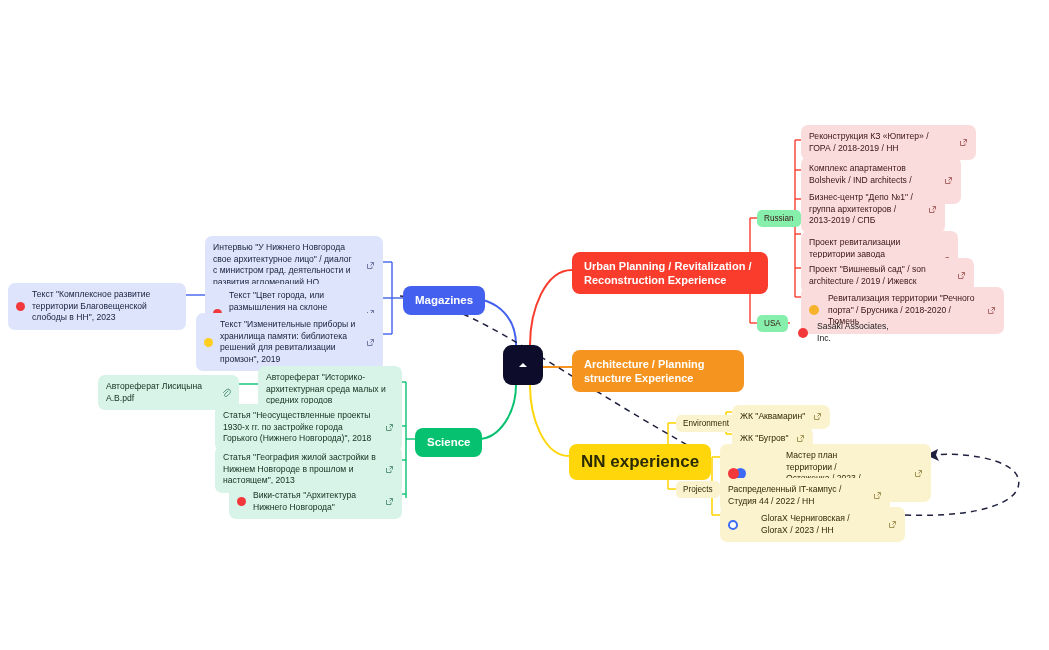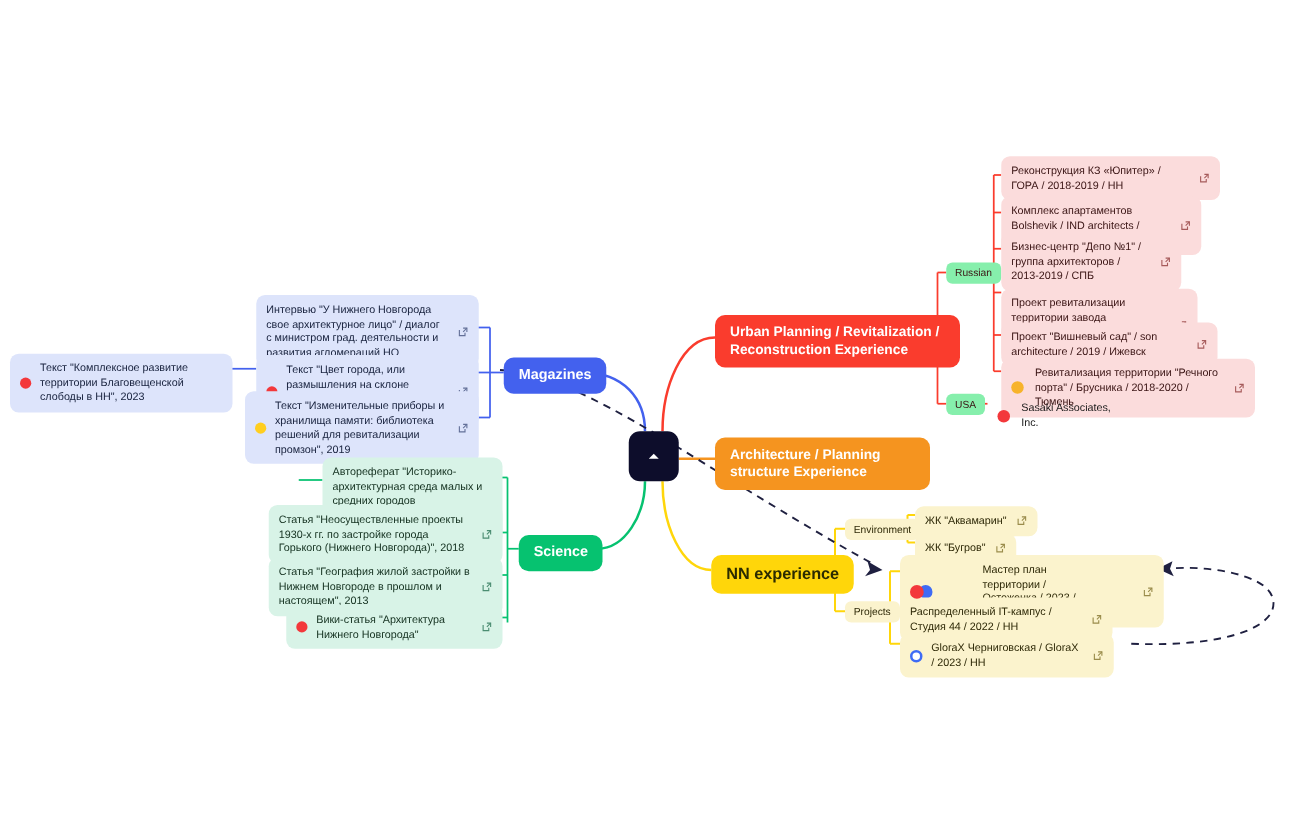--- a/index.html
+++ b/index.html
@@ -25,21 +25,21 @@
     background:#0d0d2b;border-radius:9px;
     justify-content:center;
   }
 
   
   .pill{color:#fff;font-weight:bold;border-radius:8px;padding:7px 12px;line-height:1.28;}
   .pill-magazines{left:403px;top:286px;background:#4361ee;font-size:11.5px;}
   .pill-science{left:415px;top:428px;background:#06c270;font-size:11.5px;}
   .pill-urban{left:572px;top:252px;width:196px;background:#fa3c2d;font-size:11px;}
   .pill-arch{left:572px;top:350px;width:172px;background:#f5941f;font-size:11px;}
-  .pill-nn{left:569px;top:444px;background:#ffd60a;color:#2b2b00;font-size:13px;}
+  .pill-nn{left:569px;top:444px;background:#ffd60a;color:#2b2b00;font-size:17px;}
 
   
   .leaf{font-size:8.6px;line-height:1.34;padding:6px 8px;color:#1b1b1b;}
 
   .blue-leaf{background:#dde4fb;color:#17213d;}
   .green-leaf{background:#d8f3e7;color:#13301f;}
   .red-leaf{background:#fbdcdc;color:#3a1414;}
   .yellow-leaf{background:#fbf3cd;color:#2f2a08;}
 
   .sublabel{font-size:8.2px;padding:4px 7px;border-radius:5px;}
@@ -181,20 +181,26 @@
   <div class="node leaf blue-leaf" style="left:196px;top:313px;width:187px;">
     <span class="dot dot-yellow" style="width:9px;height:9px;"></span>
     <span class="txt">Текст "Изменительные приборы и хранилища памяти: библиотека решений для ревитализации промзон", 2019</span>
     <svg class="ext" width="9" height="9" viewBox="0 0 12 12">
       <path d="M2,4 L2,10 L8,10 L8,7" fill="none" stroke="#3b4a78" stroke-width="1.2"></path>
       <path d="M6,2 L10,2 L10,6" fill="none" stroke="#3b4a78" stroke-width="1.2"></path>
       <path d="M10,2 L6,6" fill="none" stroke="#3b4a78" stroke-width="1.2"></path>
     </svg>
   </div>
 
+  <div class="node leaf green-leaf" style="left:98px;top:375px;width:141px;">
+    <span class="txt">Автореферат Лисицына А.В.pdf</span>
+    <svg class="ext" width="10" height="10" viewBox="0 0 12 12">
+      <path d="M8.5,3.5 L4.5,7.5 a1.8,1.8 0 0 0 2.5,2.5 L10.5,6.5 a3,3 0 0 0 -4.3,-4.2 L3,5.5" fill="none" stroke="#1d6b4c" stroke-width="1.1" stroke-linecap="round"></path>
+    </svg>
+  </div>
 
   <div class="node leaf green-leaf" style="left:258px;top:366px;width:144px;">
     <span class="txt">Автореферат "Историко-архитектурная среда малых и средних городов Нижегородского поволжья", 2020</span>
   </div>
 
   <div class="node leaf green-leaf" style="left:215px;top:404px;width:187px;">
     <span class="txt">Статья "Неосуществленные проекты 1930-х гг. по застройке города Горького (Нижнего Новгорода)", 2018</span>
     <svg class="ext" width="9" height="9" viewBox="0 0 12 12">
       <path d="M2,4 L2,10 L8,10 L8,7" fill="none" stroke="#1d6b4c" stroke-width="1.2"></path>
       <path d="M6,2 L10,2 L10,6" fill="none" stroke="#1d6b4c" stroke-width="1.2"></path>
@@ -328,21 +334,21 @@
 
   <div class="node leaf yellow-leaf" style="left:720px;top:478px;width:170px;">
     <span class="txt">Распределенный IT-кампус / Студия 44 / 2022 / НН</span>
     <svg class="ext" width="9" height="9" viewBox="0 0 12 12">
       <path d="M2,4 L2,10 L8,10 L8,7" fill="none" stroke="#7a6a20" stroke-width="1.2"></path>
       <path d="M6,2 L10,2 L10,6" fill="none" stroke="#7a6a20" stroke-width="1.2"></path>
       <path d="M10,2 L6,6" fill="none" stroke="#7a6a20" stroke-width="1.2"></path>
     </svg>
   </div>
 
-  <div class="node leaf yellow-leaf" style="left:720px;top:507px;width:171px;">
+  <div class="node leaf yellow-leaf" style="left:720px;top:507px;width:185px;gap:16px;">
     <span class="dot ring" style="width:10px;height:10px;"></span>
     <span class="txt">GloraX Черниговская / GloraX / 2023 / НН</span>
     <svg class="ext" width="9" height="9" viewBox="0 0 12 12">
       <path d="M2,4 L2,10 L8,10 L8,7" fill="none" stroke="#7a6a20" stroke-width="1.2"></path>
       <path d="M6,2 L10,2 L10,6" fill="none" stroke="#7a6a20" stroke-width="1.2"></path>
       <path d="M10,2 L6,6" fill="none" stroke="#7a6a20" stroke-width="1.2"></path>
     </svg>
   </div>
 
 </div>

